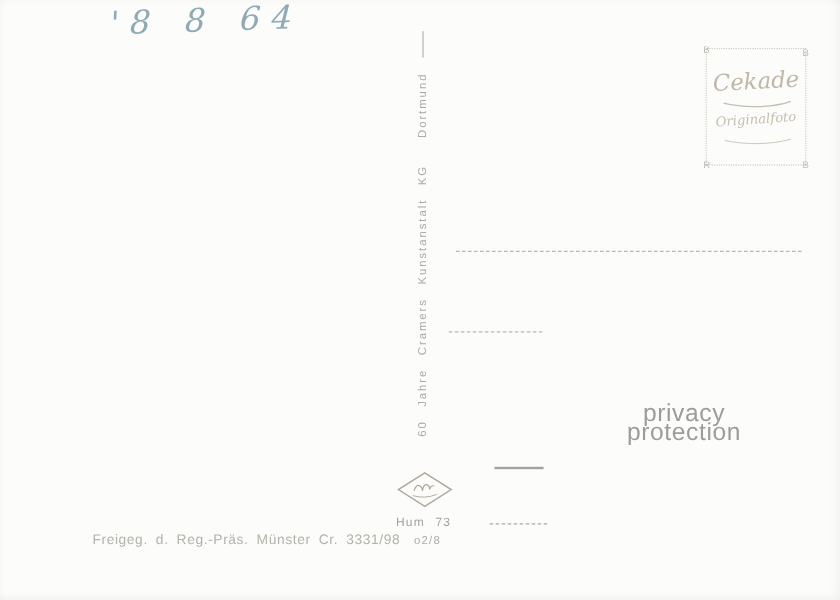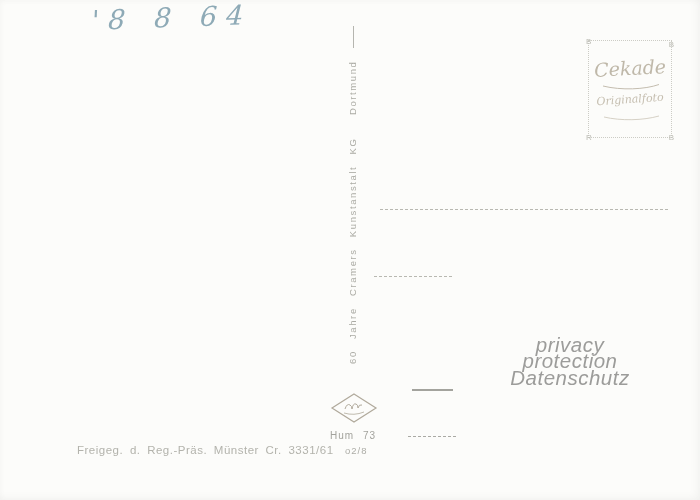--- a/index.html
+++ b/index.html
@@ -81,21 +81,20 @@
   .line4{left:408px;top:436px;width:48px;border-top:1px dashed #aaaaa4;}
   
   .privacy{
     position:absolute;left:488px;top:337px;width:164px;
     text-align:center;
     color:#9c9c9a;
     font-size:20.5px;
     line-height:0.8;
     letter-spacing:0.5px;
     font-weight:400;
-    font-style:italic;
   }
   
   .diamond{position:absolute;left:330px;top:392px;}
   
   .printcode1{
     position:absolute;left:330px;top:430px;
     font-size:10px;color:#a3a39d;
     letter-spacing:1px;word-spacing:5px;
   }
   .printcode2{
@@ -137,27 +136,26 @@
 
   <div class="vtext"><span>60 Jahre Cramers Kunstanstalt KG  Dortmund</span><span class="vdash"></span></div>
 
   <div class="line line1"></div>
   <div class="line line2"></div>
   <div class="line line3"></div>
   <div class="line line4"></div>
 
   <div class="privacy">
     <div>privacy protection</div>
-    <div>Datenschutz</div>
   </div>
 
   <svg class="diamond" width="48" height="34">
     <polygon points="24,2 46,16 24,30 2,16" fill="none" stroke="#b0a99b" stroke-width="1.2"></polygon>
     <path d="M15,17 q2,-6 5,-4 q2,1 2,4 q1,-6 4,-5 q2,0.5 2,4 q1,-4 4,-3" fill="none" stroke="#b0a99b" stroke-width="1"></path>
     <path d="M14,21 q10,3 20,-1" fill="none" stroke="#b0a99b" stroke-width="0.8"></path>
   </svg>
 
   <div class="printcode1">Hum 73</div>
   <div class="printcode2">o2/8</div>
 
-  <div class="approval">Freigeg. d. Reg.-Präs. Münster Cr. 3331/61</div>
+  <div class="approval">Freigeg. d. Reg.-Präs. Münster Cr. 3331/98</div>
 
 </div>
 
 </body></html>

